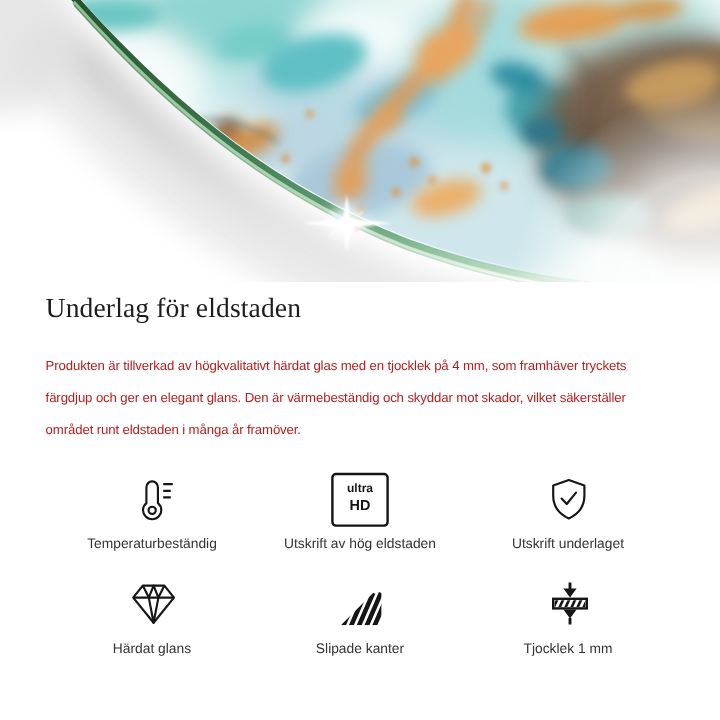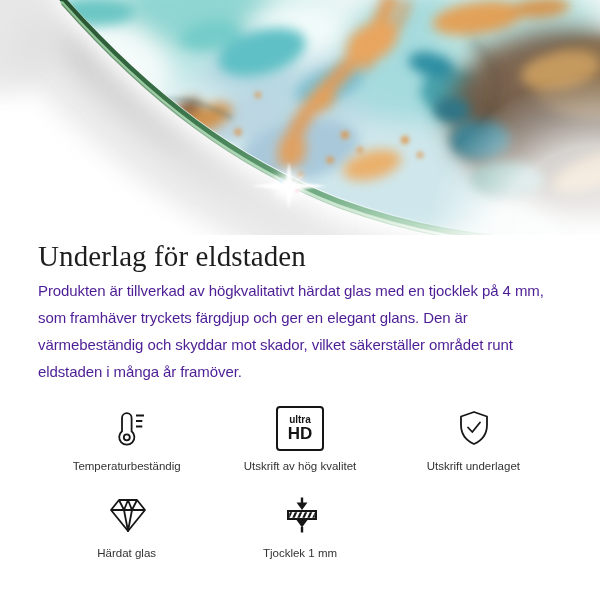--- a/index.html
+++ b/index.html
@@ -6,41 +6,41 @@
   body{
     width:600px;height:600px;background:#ffffff;overflow:hidden;
     font-family:"Liberation Sans",sans-serif;color:#3a3a3a;
     -webkit-font-smoothing:antialiased;
   }
   .hero{position:relative;width:600px;height:235px;background:#ffffff;}
   .hero svg{display:block;}
   .content{padding:0 38px;}
   .title{
     font-family:"Liberation Serif",serif;font-weight:400;
-    font-size:29px;line-height:37px;color:#1d1d1d;
-    margin:3px 0 2px 0;letter-spacing:.1px;
+    font-size:23px;line-height:37px;color:#1d1d1d;
+    margin:3px 0 17px 0;letter-spacing:.1px;
   }
   .intro{
-    font-size:15px;line-height:27px;color:#4c1d95;margin:0 0 21px 0;
+    font-size:11px;line-height:27px;color:#b91c1c;margin:0 0 21px 0;
     letter-spacing:-0.1px;max-width:525px;
   }
   .features{
     display:grid;grid-template-columns:repeat(3,1fr);
     row-gap:20px;padding:0 2px;
   }
   .feature{display:flex;flex-direction:column;align-items:center;}
   .icon-box{height:44px;display:flex;align-items:center;justify-content:center;margin-bottom:9px;}
   .feature-label{font-size:11.5px;line-height:14px;color:#333333;text-align:center;}
   .uhd{
     width:44px;height:41px;border:2.5px solid #141414;border-radius:4px;
     display:flex;flex-direction:column;align-items:center;justify-content:center;
     color:#141414;
   }
   .uhd .u-top{font-size:10px;line-height:10px;font-weight:700;letter-spacing:0;}
-  .uhd .u-bot{font-size:17px;line-height:17px;font-weight:700;letter-spacing:0;}
+  .uhd .u-bot{font-size:12px;line-height:17px;font-weight:700;letter-spacing:0;}
   .ic{stroke:#161616;fill:none;stroke-width:1.8;}
 </style>
 </head>
 <body>
 
 <div class="hero">
   <svg width="600" height="235" viewBox="0 0 600 235">
     <defs>
       <clipPath id="disc">
         <path d="M62,-6 C150,96 236,160 338,200 C436,236 525,243 604,238 L604,-6 Z"></path>
@@ -208,21 +208,21 @@
       <div class="feature-label">Temperaturbeständig</div>
     </div>
 
     <div class="feature">
       <div class="icon-box">
         <div class="uhd">
           <div class="u-top">ultra</div>
           <div class="u-bot">HD</div>
         </div>
       </div>
-      <div class="feature-label">Utskrift av hög kvalitet</div>
+      <div class="feature-label">Utskrift av hög eldstaden</div>
     </div>
 
     <div class="feature">
       <div class="icon-box">
         <svg width="40" height="40" viewBox="0 0 40 40">
           <path class="ic" stroke-width="2" stroke-linejoin="round" d="M21,4 L34,8.5 V17 C34,26.5 28.6,32.6 21,36 C13.4,32.6 8,26.5 8,17 V8.5 Z"></path>
           <path class="ic" stroke-width="2" stroke-linecap="round" stroke-linejoin="round" d="M15,19.5 L19.3,24 L27,14.5"></path>
         </svg>
       </div>
       <div class="feature-label">Utskrift underlaget</div>
@@ -232,23 +232,36 @@
       <div class="icon-box">
         <svg width="40" height="40" viewBox="0 0 40 40">
           <g class="ic" stroke-width="1.7" stroke-linejoin="round">
             <path d="M4,15 L12,5 L30,5 L38,15 L21,36 Z"></path>
             <path d="M4,15 H38"></path>
             <path d="M12,5 L17,15 L21,5 L25,15 L30,5"></path>
             <path d="M17,15 L21,36 L25,15"></path>
           </g>
         </svg>
       </div>
-      <div class="feature-label">Härdat glas</div>
-    </div>
-
+      <div class="feature-label">Härdat glans</div>
+    </div>
+
+    <div class="feature">
+      <div class="icon-box">
+        <svg width="40" height="40" viewBox="0 0 40 40">
+          <g clip-path="url(#triclip2)" stroke="#161616" stroke-width="3.8">
+            <path d="M5,41 L18,11 M11.5,41 L24.5,11 M18,41 L31,11 M24.5,41 L37.5,11 M31,41 L44,11"></path>
+          </g>
+          <clipPath id="triclip2">
+              <path d="M4,38 L38,4 L38,38 Z"></path>
+            </clipPath>
+        </svg>
+      </div>
+      <div class="feature-label">Slipade kanter</div>
+    </div>
 
     <div class="feature">
       <div class="icon-box">
         <svg width="40" height="40" viewBox="0 0 40 40">
           <path d="M22,2.5 V8" stroke="#161616" stroke-width="2.4"></path>
           <path d="M16.5,7.5 H27.5 L22,15 Z" fill="#161616"></path>
           <rect x="8" y="16" width="28" height="8" fill="none" stroke="#161616" stroke-width="2"></rect>
           <g clip-path="url(#barclip2)" stroke="#161616" stroke-width="2.2">
             <path d="M7,26 L13,13 M12,26 L18,13 M17,26 L23,13 M22,26 L28,13 M27,26 L33,13 M32,26 L38,13"></path>
           </g>

